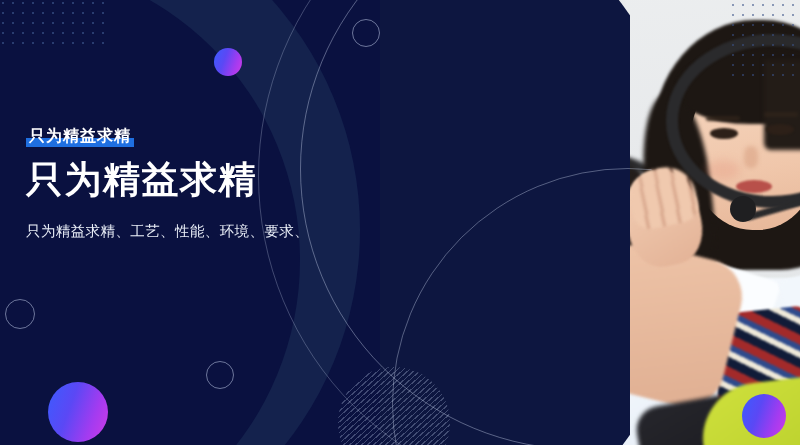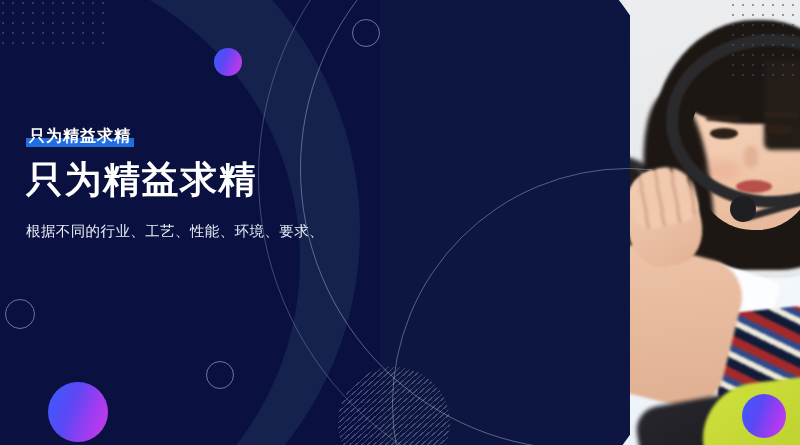--- a/index.html
+++ b/index.html
@@ -333,17 +333,17 @@
   <div class="gdot" style="left:48px;top:382px;width:60px;height:60px;"></div>
   <div class="gdot" style="left:742px;top:394px;width:44px;height:44px;"></div>
 
   <div class="text-block">
     <div class="eyebrow">
       <span class="hl"></span>
       <span class="tx">只为精益求精</span>
     </div>
     <div class="headline">只为精益求精</div>
     <div class="subtitle">
-      <div>根据不同的行业、工艺、性能、环境、要求、</div>
+      <div>只为精益求精、工艺、性能、环境、要求、</div>
     </div>
   </div>
 
 </div>
 
 </body></html>

